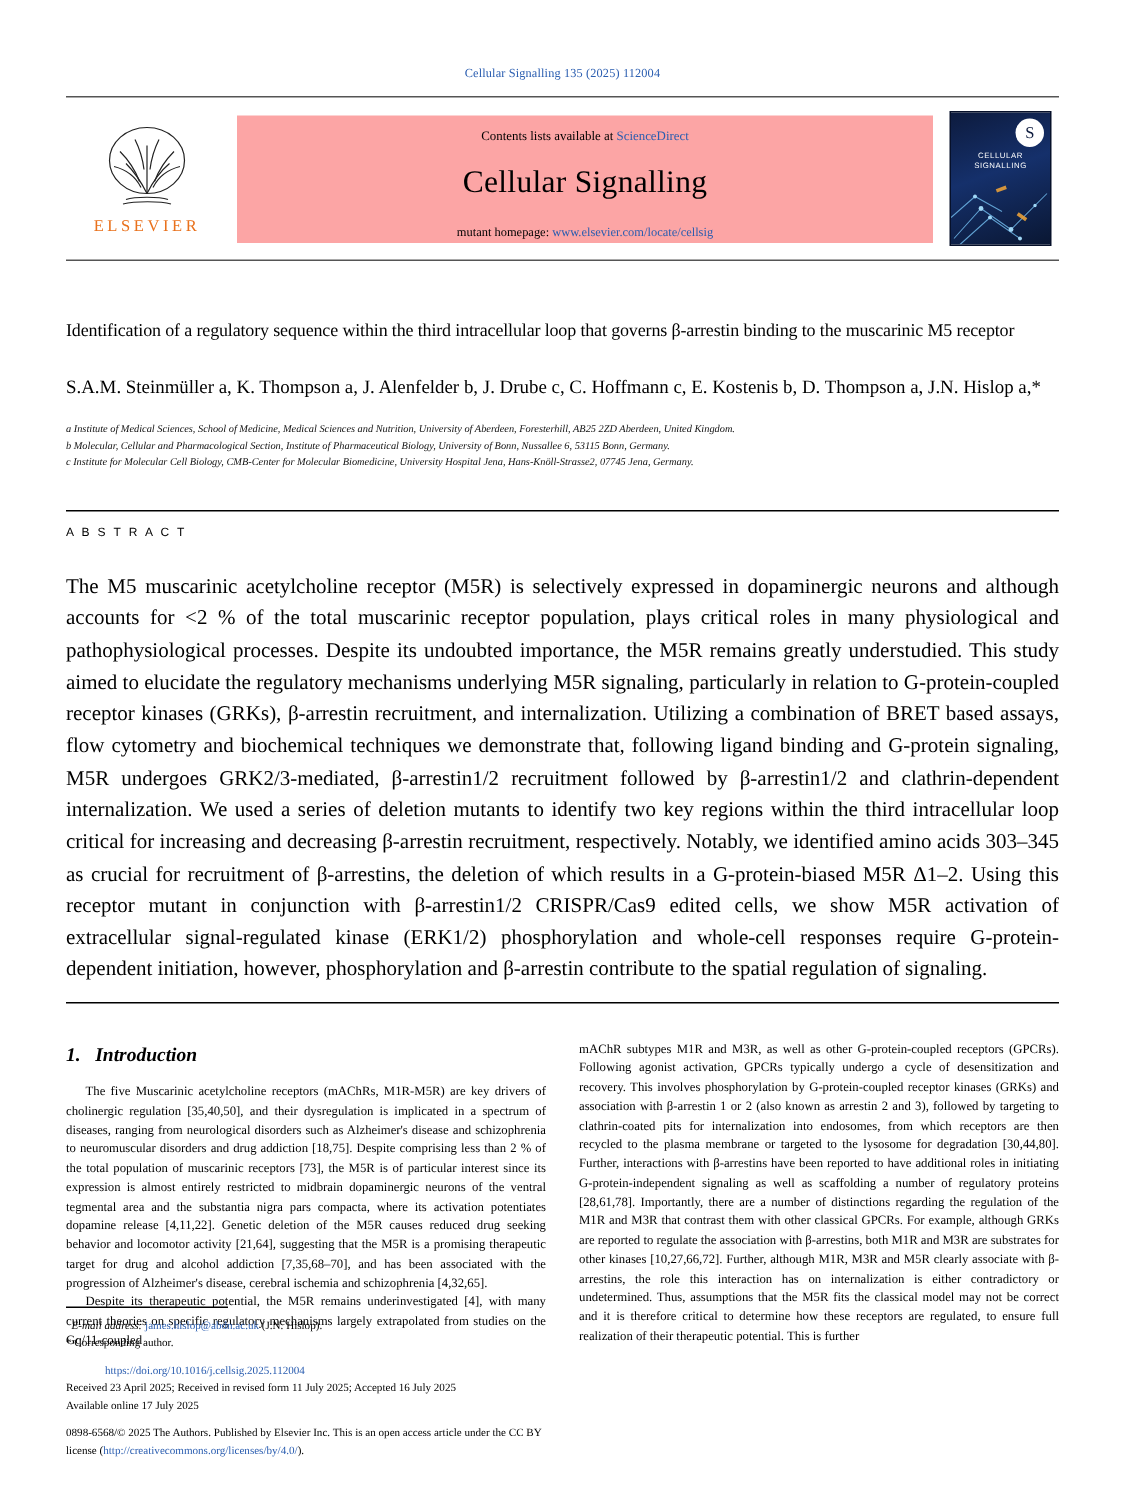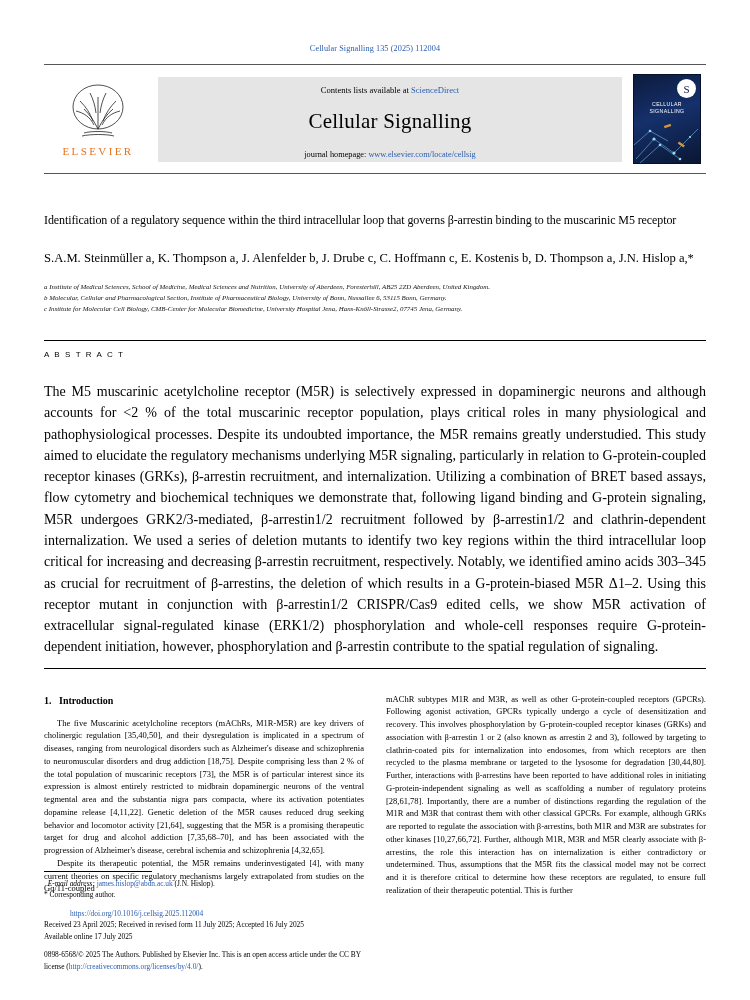--- a/index.html
+++ b/index.html
@@ -70,21 +70,21 @@
   .contents-line {
     font-size: 8.6px;
     text-align: center;
     margin-top: 4px;
   }
   .contents-line .sd {
     color: #2a5db0;
   }
   .contents-bar {
     width: 100%;
-    background: #e5e5e5;
+    background: #fca5a5;
     text-align: center;
     padding: 4px 0 3px 0;
     box-sizing: border-box;
   }
   .journal-title {
     font-size: 21px;
     text-align: center;
     margin: 14px 0 16px 0;
     letter-spacing: 0.2px;
   }
@@ -187,24 +187,25 @@
     display: flex;
     gap: 22px;
   }
   .col {
     width: 320px;
     font-size: 8.5px;
     line-height: 1.5;
     text-align: justify;
   }
   .sec-head {
-    font-size: 10px;
+    font-size: 13px;
     font-weight: bold;
     font-family: "Liberation Serif", serif;
     margin: 0 0 9px 0;
+    font-style: italic;
   }
   .col p {
     margin: 0;
     text-indent: 13px;
   }
   .col p.first {
     text-indent: 13px;
   }
   .col p.noindent {
     text-indent: 0;
@@ -259,21 +260,21 @@
       <div class="elsevier-word">ELSEVIER</div>
     </div>
 
     <div class="mast-center">
       <div class="contents-bar">
         <div class="contents-line">
           <span>Contents lists available at </span><span class="sd">ScienceDirect</span>
         </div>
         <div class="journal-title">Cellular Signalling</div>
         <div class="homepage">
-          <span>journal homepage: </span><span class="link">www.elsevier.com/locate/cellsig</span>
+          <span>mutant homepage: </span><span class="link">www.elsevier.com/locate/cellsig</span>
         </div>
       </div>
     </div>
 
     <div class="mast-right">
       <div class="cover">
         <div class="cover-badge">S</div>
         <div class="cover-title">CELLULAR SIGNALLING</div>
         <svg class="cover-art" viewBox="0 0 66 44" xmlns="http://www.w3.org/2000/svg">
           <g stroke="#6fb7e8" stroke-width="0.7" fill="none" opacity="0.85">

